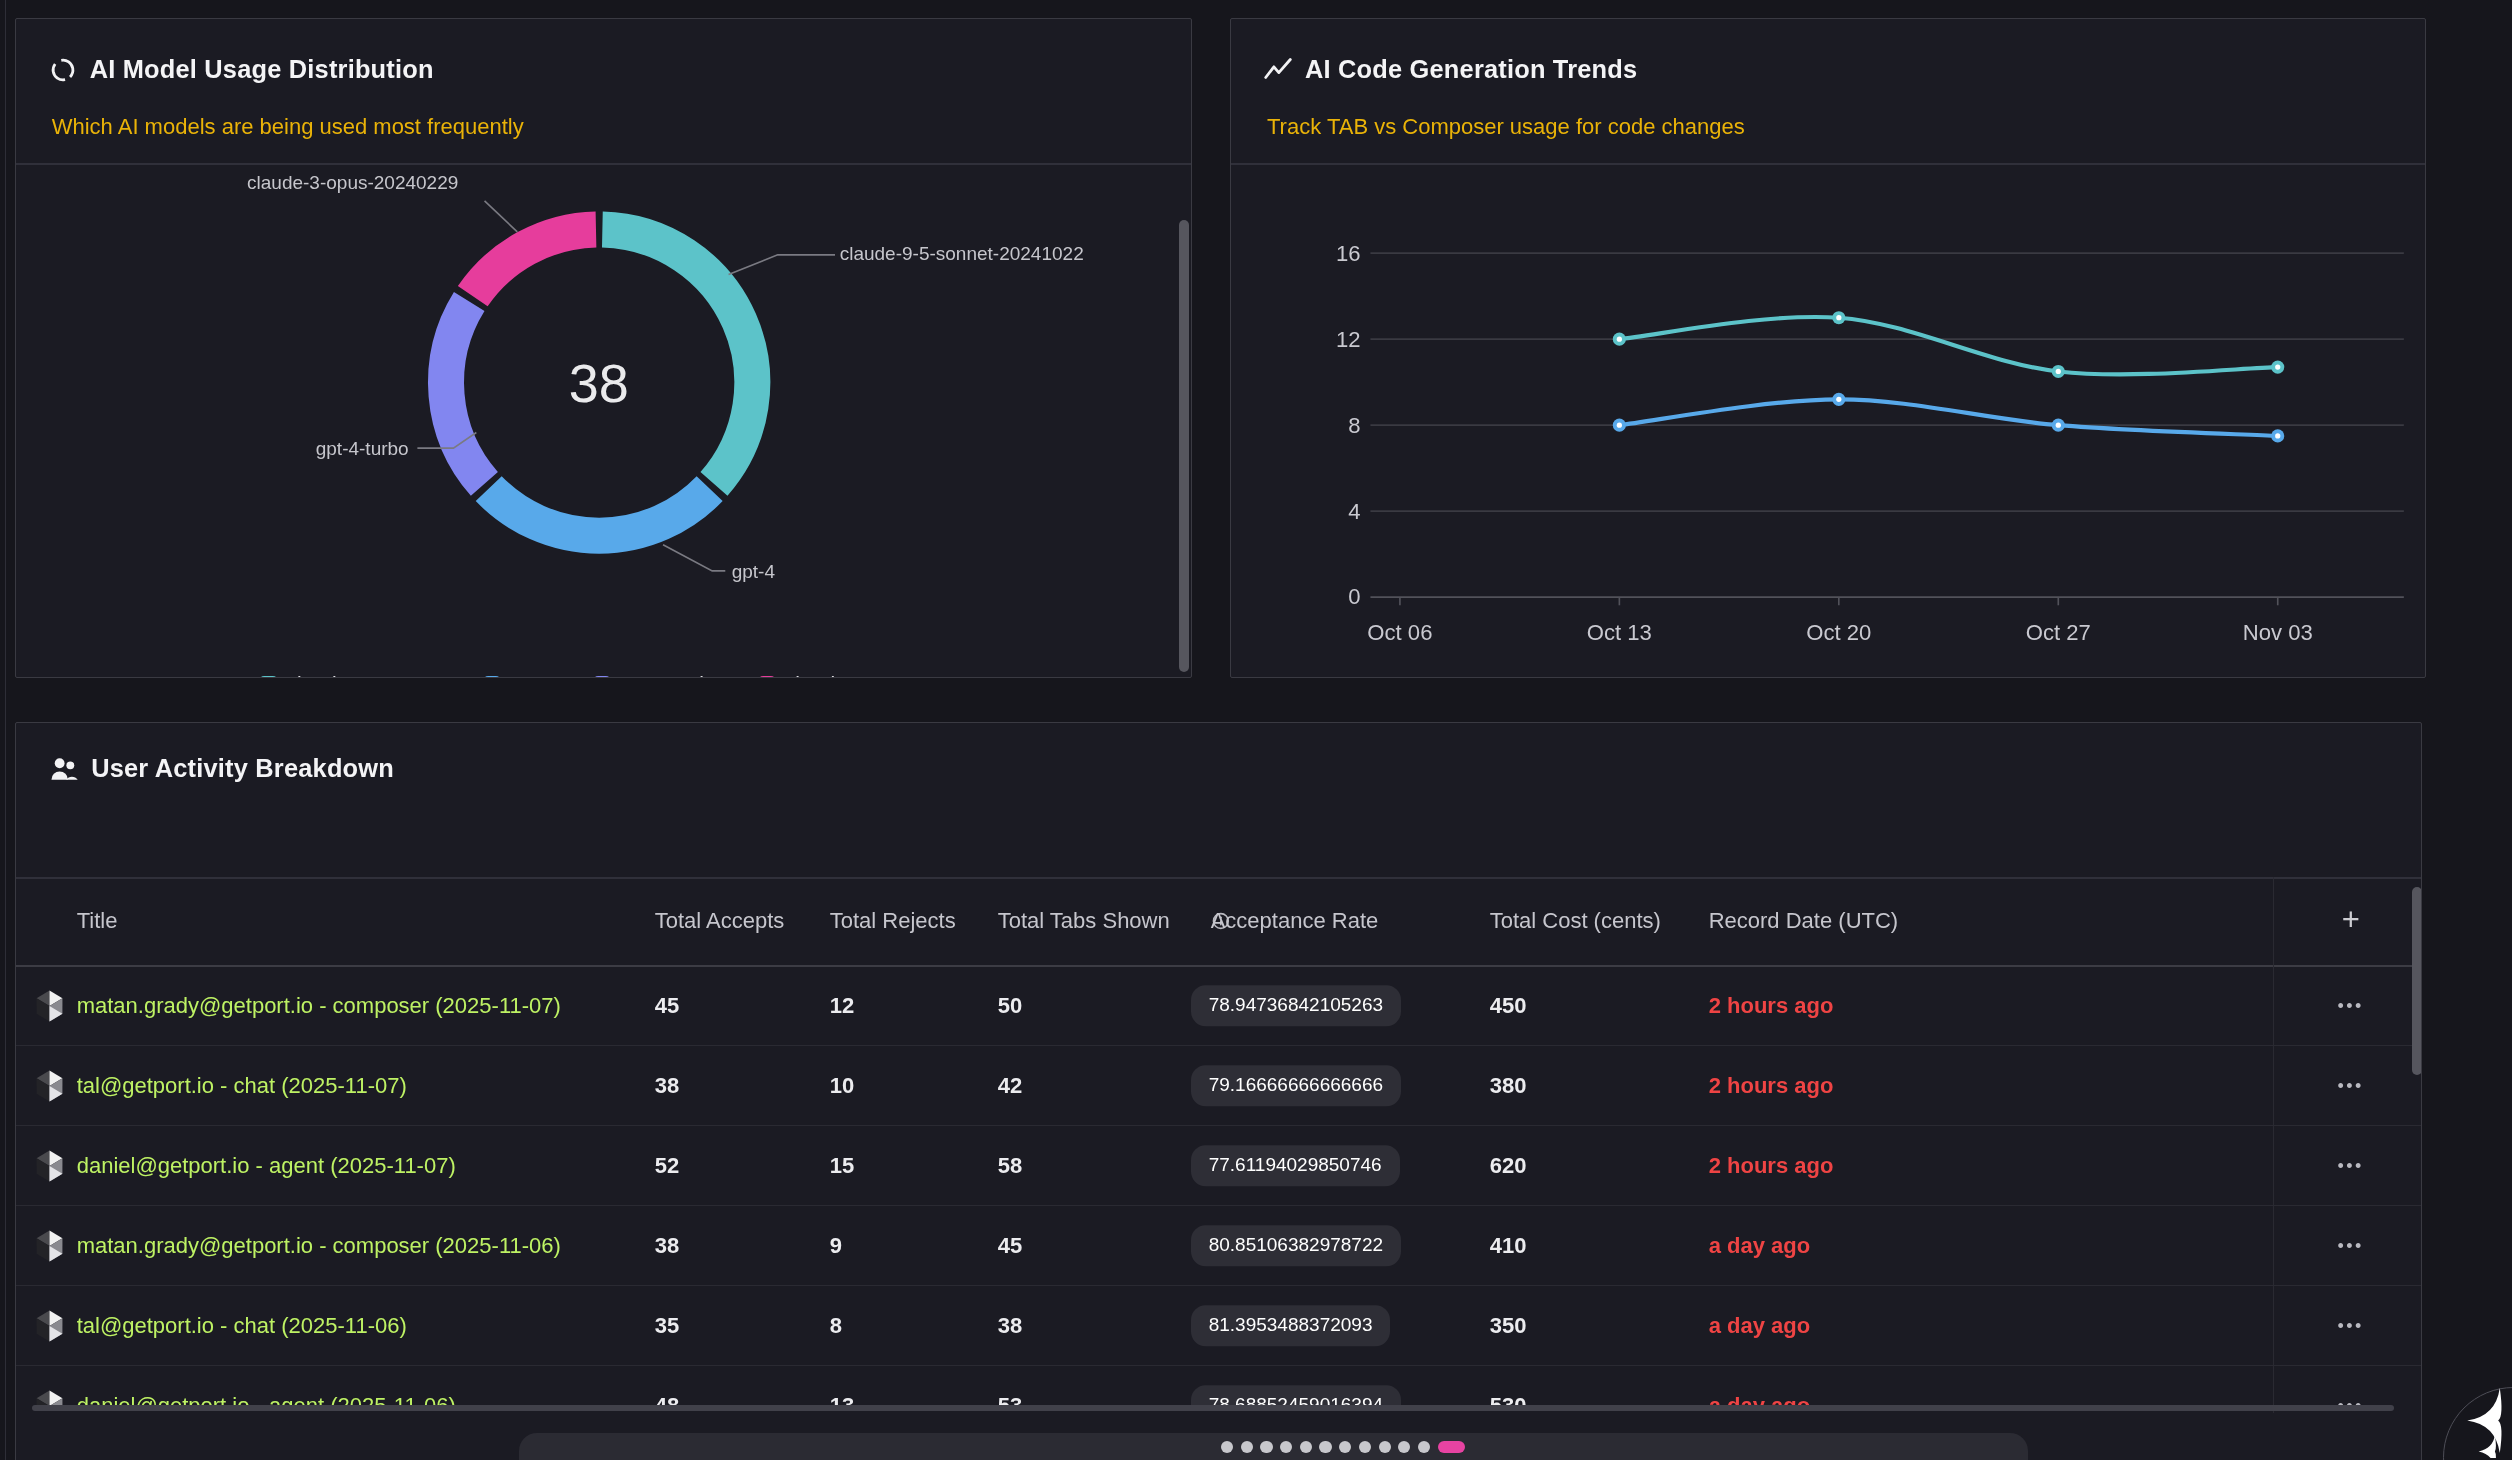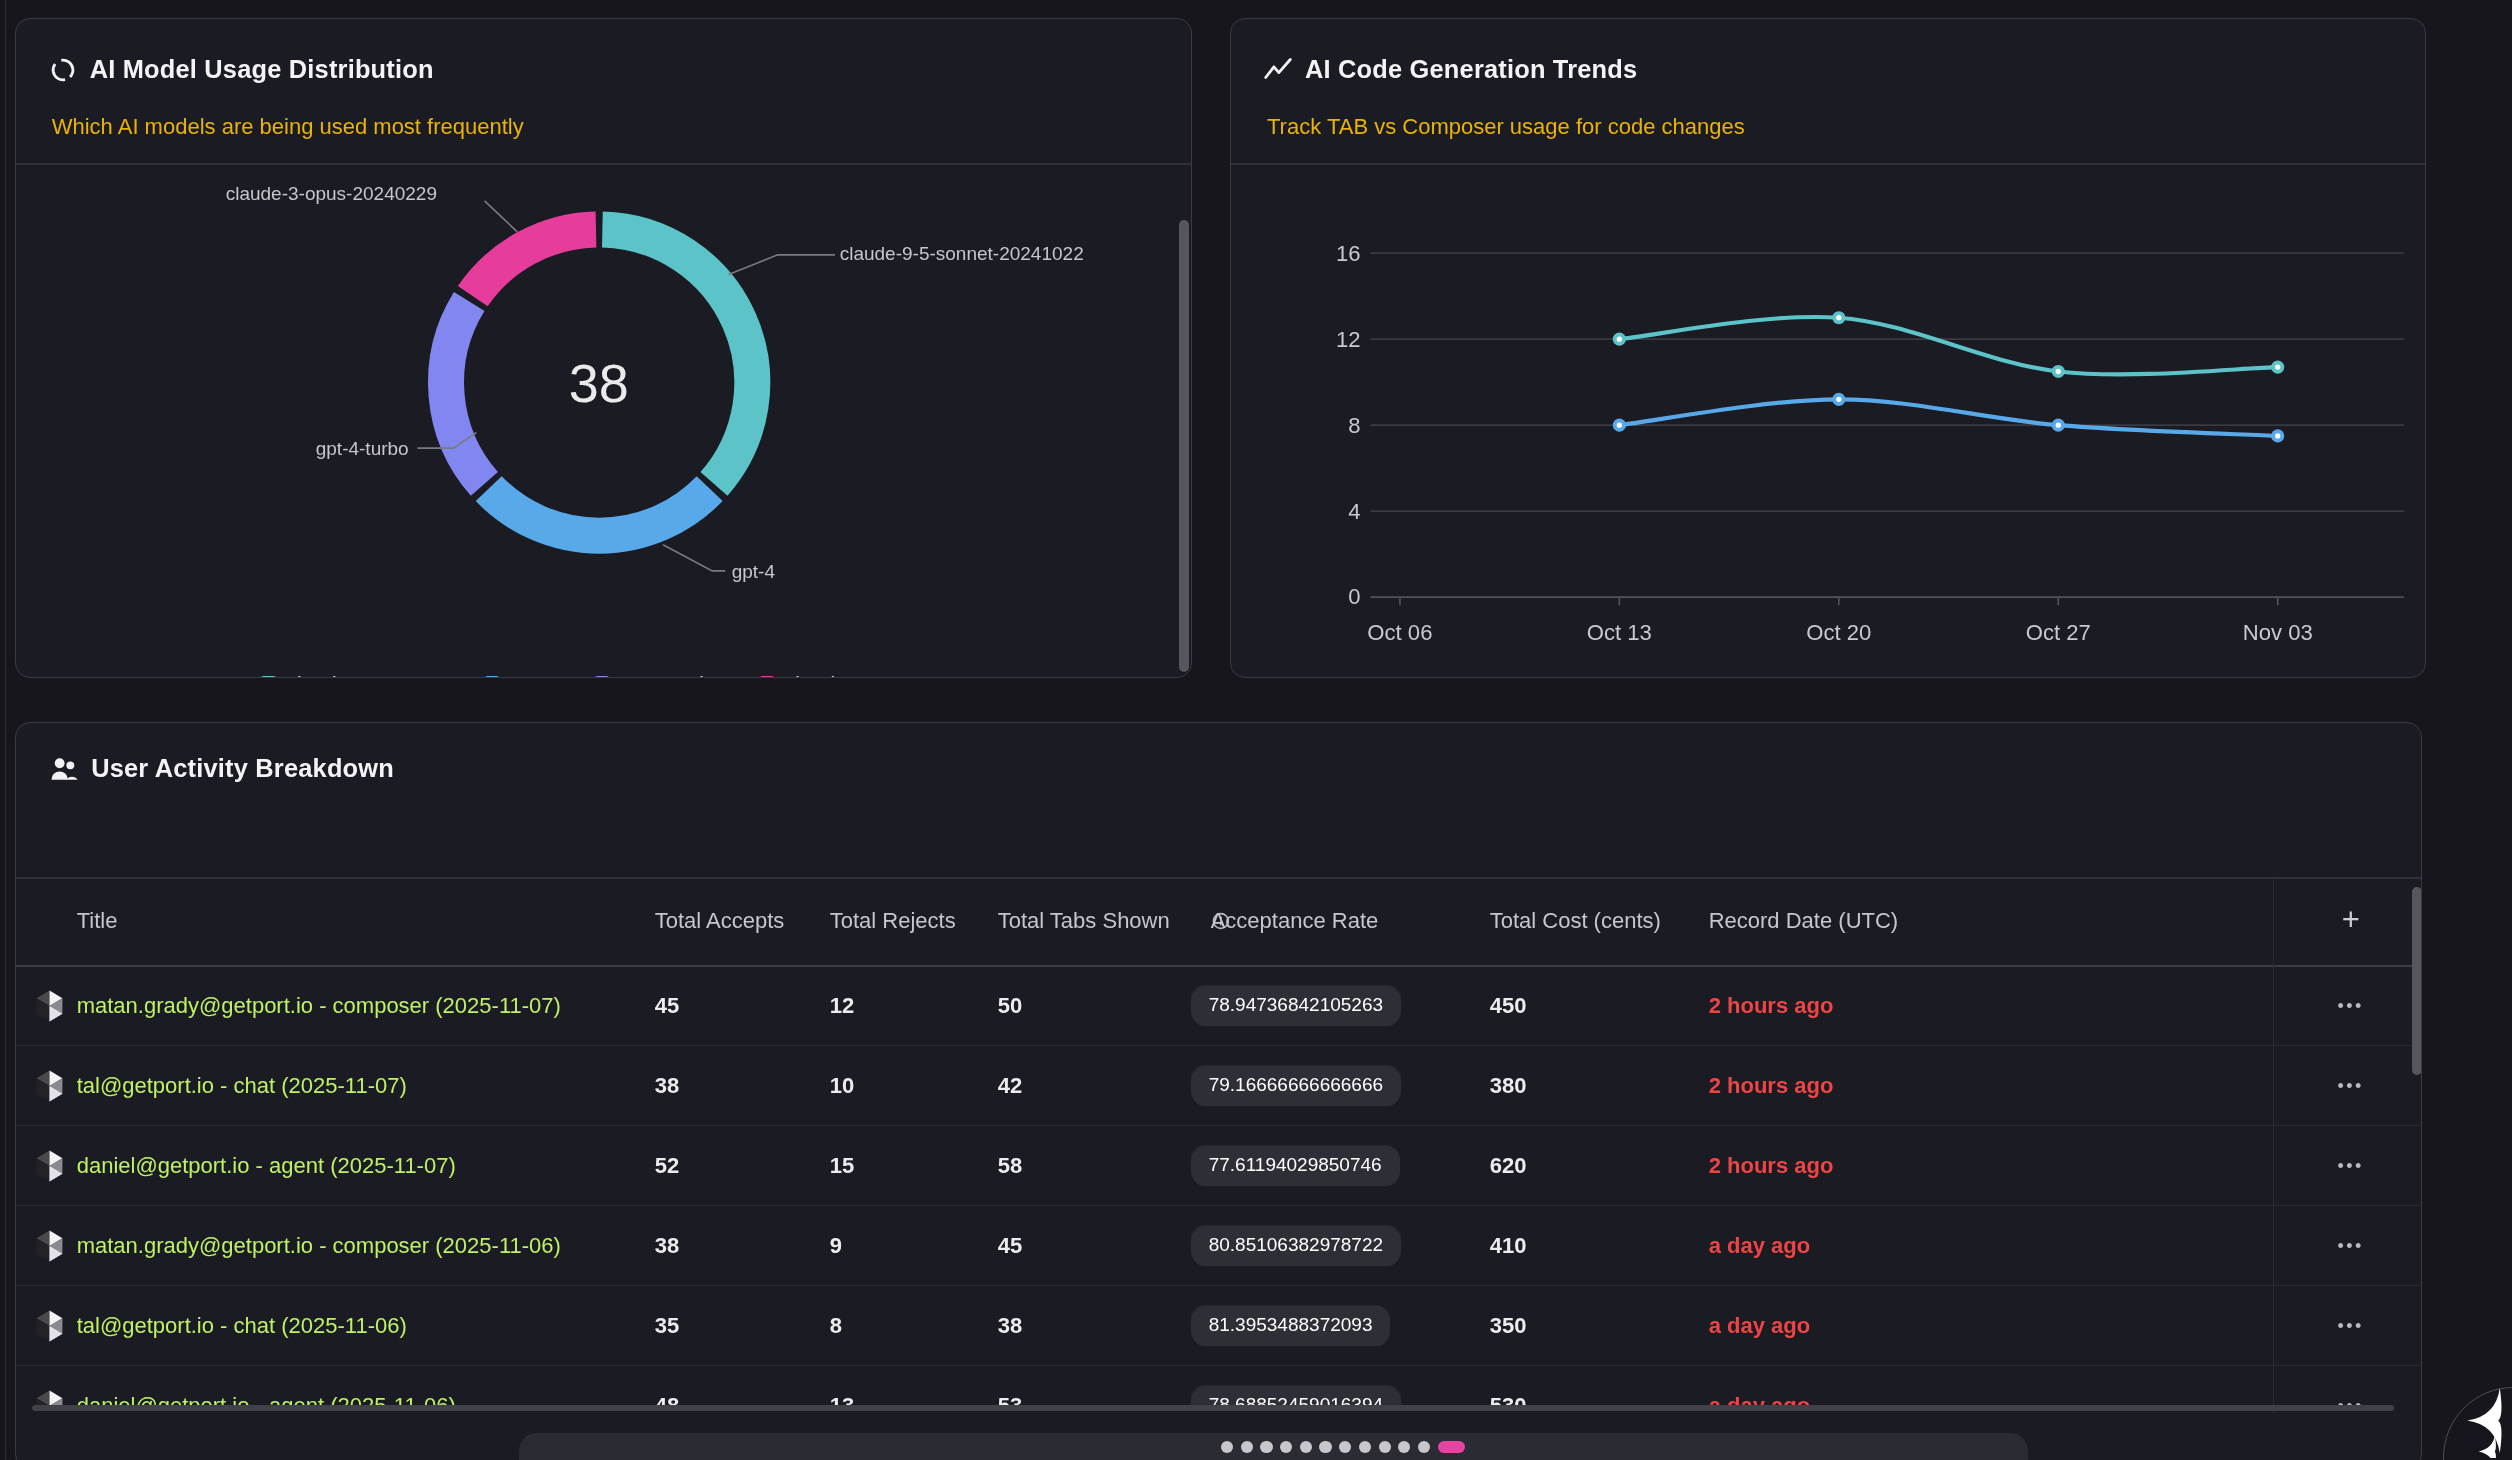--- a/index.html
+++ b/index.html
@@ -3,21 +3,21 @@
 <meta charset="utf-8">
 <style>
   html,body{margin:0;padding:0;}
   body{
     width:2512px;height:1461px;position:relative;overflow:hidden;
     background:#16161c;color:#eaeaee;
     font-family:"Liberation Sans","DejaVu Sans",sans-serif;
   }
   .edge-line{position:absolute;left:4.9px;top:0;width:1.6px;height:100%;background:#2e2e37;}
   .card{
-    position:absolute;background:#1b1b23;border:1.6px solid #3a3a42;border-radius:15px;
+    position:absolute;background:#1b1b23;border:1.6px solid #3a3a42;border-radius:2px;
     box-sizing:border-box;overflow:hidden;
   }
   #card-donut{left:14.7px;top:18px;width:1177px;height:660px;}
   #card-line{left:1230px;top:18px;width:1196px;height:660px;}
   #card-table{left:14.7px;top:722px;width:2407px;height:747px;}
   .card-head{position:absolute;left:33px;top:36px;display:flex;gap:13px;align-items:center;}
   #card-table .card-head{top:31px;}
   .card-head h2{margin:0;font-size:25.4px;font-weight:700;color:#f4f4f6;letter-spacing:0.2px;}
   .card-sub{position:absolute;left:36px;top:95px;font-size:22px;color:#eab308;}
   #card-table .card-sub{top:88px;}
@@ -91,21 +91,21 @@
         </g>
       <g stroke="#7a7a82" stroke-width="2" fill="none">
         <polyline points="572,222 612,260"></polyline>
         <polyline points="870,312 930,288 1000,288"></polyline>
         <polyline points="490,524 534,524 562,505"></polyline>
         <polyline points="790,642 850,674 866,674"></polyline>
       </g>
     </svg>
     <div class="donut-center">38</div>
 
-    <div class="callout" style="left:210px;top:164px;width:254px;text-align:left">claude-3-opus-20240229</div>
+    <div class="callout" style="left:210px;top:153px;width:254px;text-align:center">claude-3-opus-20240229</div>
     <div class="callout" style="left:824px;top:224px">claude-9-5-sonnet-20241022</div>
     <div class="callout" style="left:234px;top:419px;width:159px;text-align:right">gpt-4-turbo</div>
     <div class="callout" style="left:716px;top:542px">gpt-4</div>
 
     <div class="legend" id="donut-legend" style="top:653px">
         <div class="litem">
           <span class="lsq" style="background: rgb(92, 195, 201);"></span>
           <span>claude-3-5-son…</span>
         </div>
         <div class="litem">

